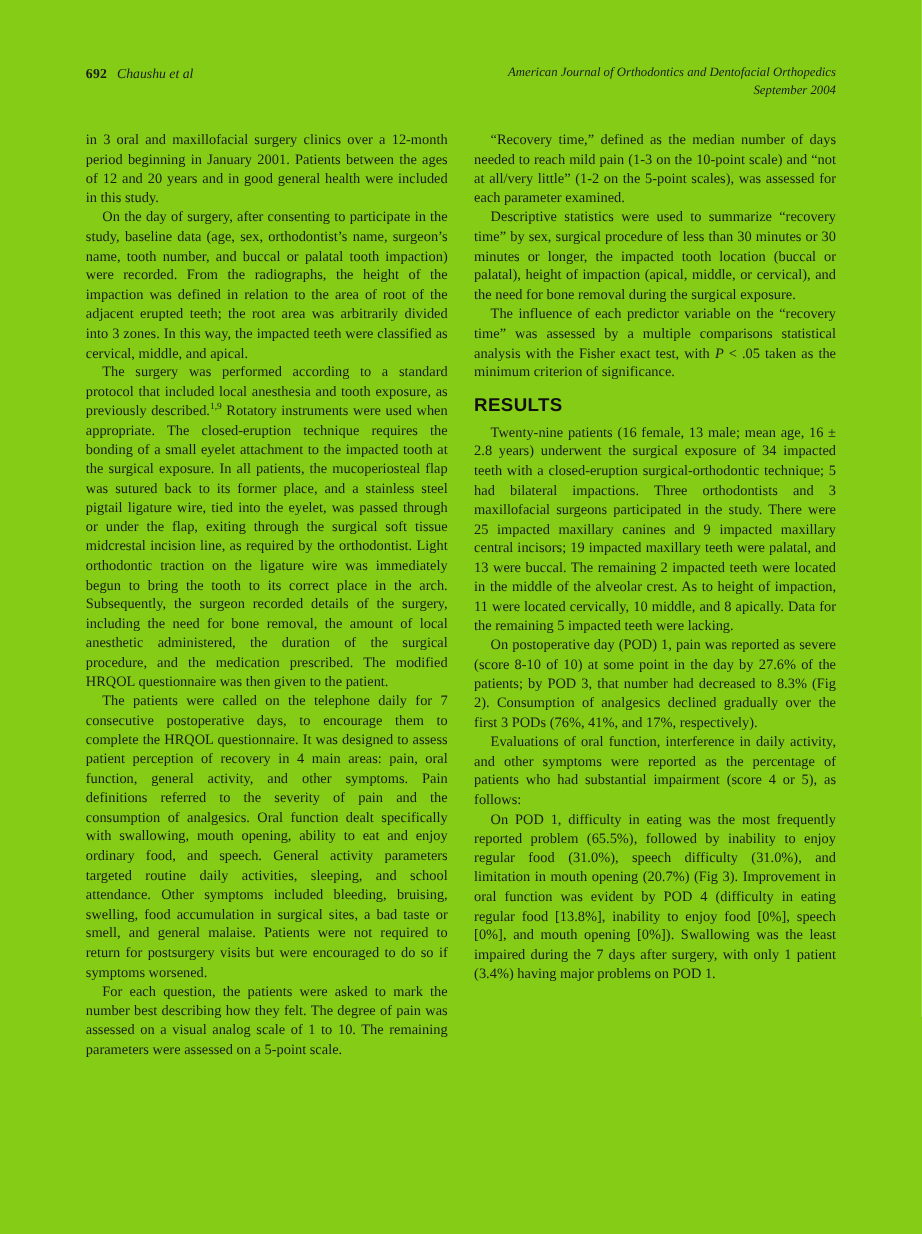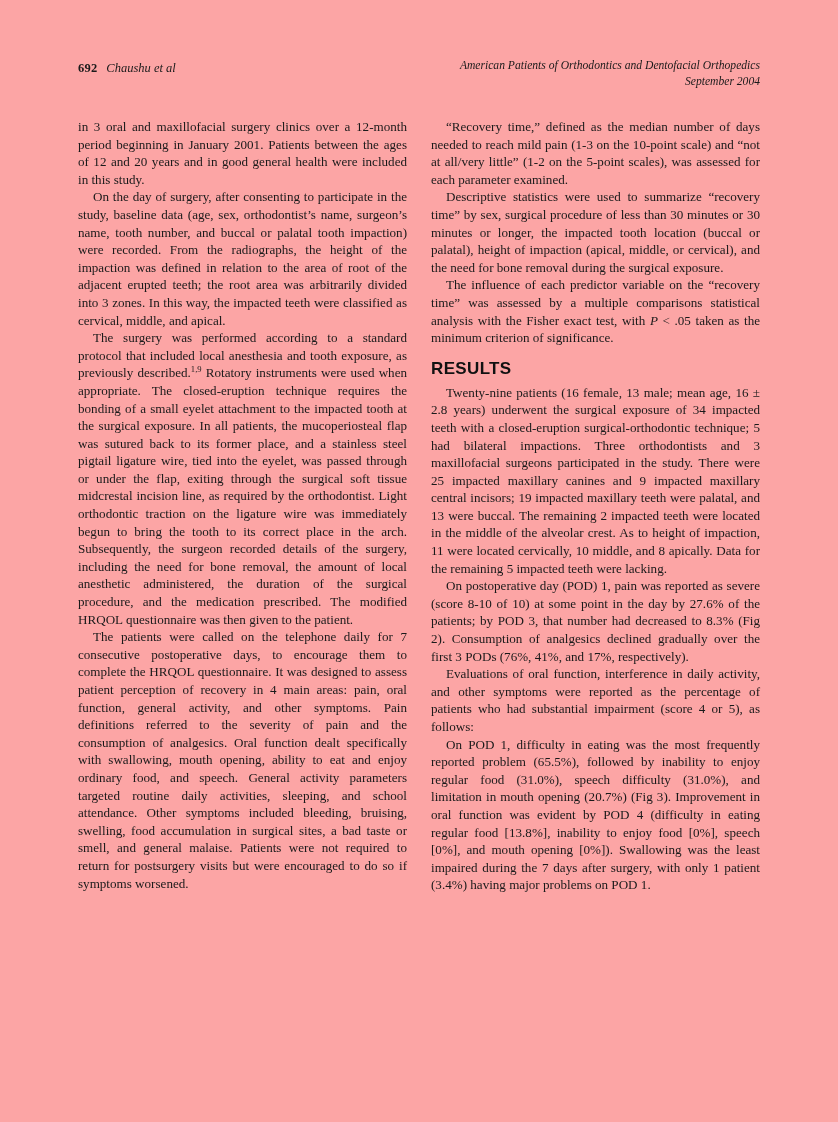--- a/index.html
+++ b/index.html
@@ -12,21 +12,21 @@
     height: 1122px;
     position: relative;
     font-family: "Liberation Serif", "DejaVu Serif", serif;
     color: #1a1a1a;
     overflow: hidden;
   }
 
   .page {
     position: absolute;
     inset: 0;
-    background: #fca5a5;
+    background: #84cc16;
   }
 
   
   .running-head {
     position: absolute;
     left: 78px;
     right: 78px;
     top: 58px;
     height: 42px;
   }
@@ -107,37 +107,38 @@
 </head>
 <body>
 
 <div class="page">
 
   <div class="running-head">
     <div class="rh-left">
       <span class="rh-folio">692</span><span class="rh-authors">Chaushu et al</span>
     </div>
     <div class="rh-right">
-      <span>American Patients of Orthodontics and Dentofacial Orthopedics</span>
+      <span>American Journal of Orthodontics and Dentofacial Orthopedics</span>
       <span>September 2004</span>
     </div>
   </div>
 
   <div class="columns">
 
     <div class="col col-left">
 
       <p class="body-par no-indent last-line-left">in 3 oral and maxillofacial surgery clinics over a 12-month period beginning in January 2001. Patients between the ages of 12 and 20 years and in good general health were included in this study.</p>
 
       <p class="body-par last-line-left">On the day of surgery, after consenting to participate in the study, baseline data (age, sex, orthodontist’s name, surgeon’s name, tooth number, and buccal or palatal tooth impaction) were recorded. From the radiographs, the height of the impaction was defined in relation to the area of root of the adjacent erupted teeth; the root area was arbitrarily divided into 3 zones. In this way, the impacted teeth were classified as cervical, middle, and apical.</p>
 
       <p class="body-par last-line-left"><span>The surgery was performed according to a standard protocol that included local anesthesia and tooth exposure, as previously described.</span><sup class="ref">1,9</sup><span> Rotatory instruments were used when appropriate. The closed-eruption technique requires the bonding of a small eyelet attachment to the impacted tooth at the surgical exposure. In all patients, the mucoperiosteal flap was sutured back to its former place, and a stainless steel pigtail ligature wire, tied into the eyelet, was passed through or under the flap, exiting through the surgical soft tissue midcrestal incision line, as required by the orthodontist. Light orthodontic traction on the ligature wire was immediately begun to bring the tooth to its correct place in the arch. Subsequently, the surgeon recorded details of the surgery, including the need for bone removal, the amount of local anesthetic administered, the duration of the surgical procedure, and the medication prescribed. The modified HRQOL questionnaire was then given to the patient.</span></p>
 
       <p class="body-par last-line-left">The patients were called on the telephone daily for 7 consecutive postoperative days, to encourage them to complete the HRQOL questionnaire. It was designed to assess patient perception of recovery in 4 main areas: pain, oral function, general activity, and other symptoms. Pain definitions referred to the severity of pain and the consumption of analgesics. Oral function dealt specifically with swallowing, mouth opening, ability to eat and enjoy ordinary food, and speech. General activity parameters targeted routine daily activities, sleeping, and school attendance. Other symptoms included bleeding, bruising, swelling, food accumulation in surgical sites, a bad taste or smell, and general malaise. Patients were not required to return for postsurgery visits but were encouraged to do so if symptoms worsened.</p>
 
+      <p class="body-par last-line-left">For each question, the patients were asked to mark the number best describing how they felt. The degree of pain was assessed on a visual analog scale of 1 to 10. The remaining parameters were assessed on a 5-point scale.</p>
     </div>
 
     <div class="col col-right">
 
       <p class="body-par last-line-left">“Recovery time,” defined as the median number of days needed to reach mild pain (1-3 on the 10-point scale) and “not at all/very little” (1-2 on the 5-point scales), was assessed for each parameter examined.</p>
 
       <p class="body-par last-line-left">Descriptive statistics were used to summarize “recovery time” by sex, surgical procedure of less than 30 minutes or 30 minutes or longer, the impacted tooth location (buccal or palatal), height of impaction (apical, middle, or cervical), and the need for bone removal during the surgical exposure.</p>
 
       <p class="body-par last-line-left"><span>The influence of each predictor variable on the “recovery time” was assessed by a multiple comparisons statistical analysis with the Fisher exact test, with </span><span class="ital">P</span><span> &lt; .05 taken as the minimum criterion of significance.</span></p>
 

